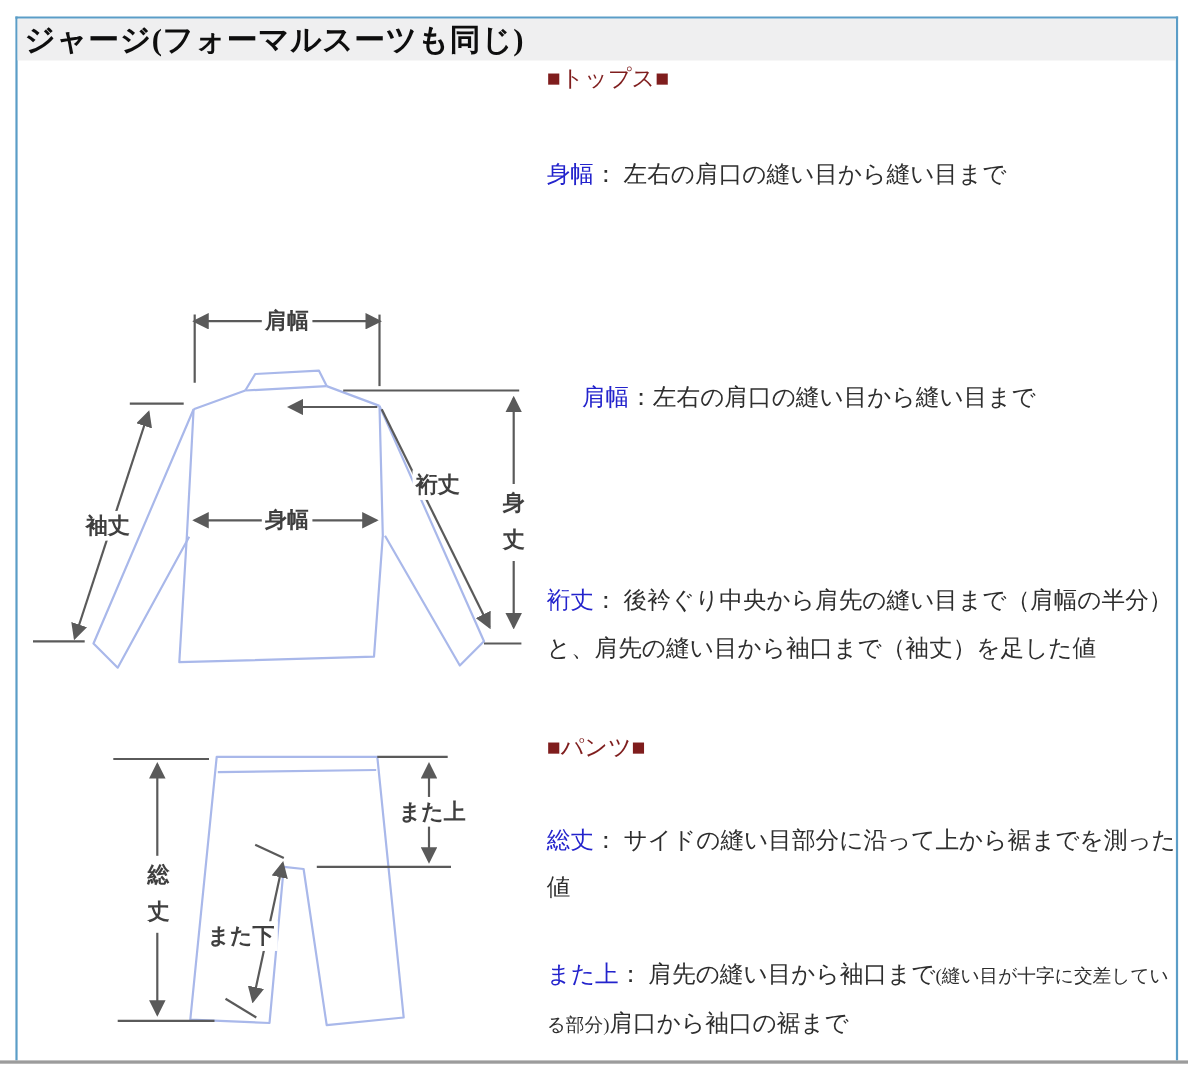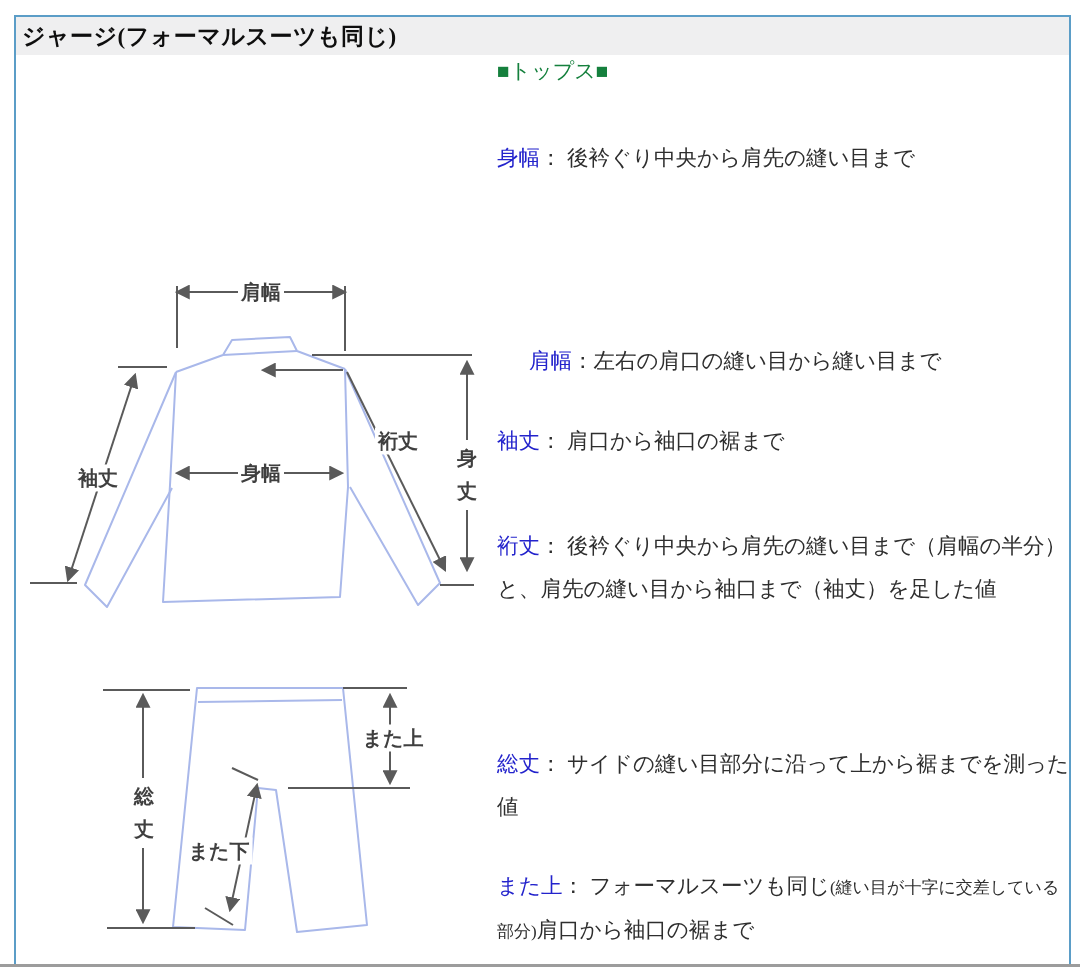--- a/index.html
+++ b/index.html
@@ -10,25 +10,25 @@
   .container {
     position:absolute; left:14px; top:15px; width:1057px; height:949px;
     box-sizing:border-box; background:#ffffff;
     border:2px solid #5b9dc7; border-bottom:none;
   }
   .header-bar {
     position:absolute; left:0; top:0; width:100%; height:38px;
     background:#efeff0; display:flex; align-items:center;
   }
   .doc-title {
-    font-weight:bold; font-size:23px; color:#0e0e0e; padding-left:6px;
+    font-weight:bold; font-size:28px; color:#0e0e0e; padding-left:6px;
     letter-spacing:0.5px; white-space:nowrap;
   }
   .right-col-block { position:absolute; left:481px; width:572px; }
-  .sec-header { color:#15803d; font-size:21px; line-height:26px; }
+  .sec-header { color:#7f1d1d; font-size:21px; line-height:26px; }
   .def { font-size:21.5px; line-height:43px; color:#2e2e2e; }
   .term { color:#2323cc; }
   .small-note { font-size:17px; }
   svg.overlay { position:absolute; left:0; top:0; z-index:1; }
   .garment { stroke:#a9b8ea; stroke-width:2; fill:none; stroke-linejoin:round; }
   .arrow { stroke:#5a5a5a; stroke-width:2; fill:none; }
   .dlabel {
     position:absolute; transform:translate(-50%,-50%); z-index:2;
     font-family:"Liberation Sans","DejaVu Sans",sans-serif;
     font-weight:bold; font-size:20px; color:#3f3f3f;
@@ -108,40 +108,38 @@
   <div class="dlabel" style="left:82px;  top:461px;">袖丈</div>
   <div class="dlabel" style="left:382px; top:424px;">裄丈</div>
   <div class="dlabel vlabel" style="left:451px; top:458px;">身丈</div>
   <div class="dlabel vlabel" style="left:128px; top:796px;">総丈</div>
   <div class="dlabel" style="left:377px; top:721px;">また上</div>
   <div class="dlabel" style="left:203px; top:834px;">また下</div>
 
   <div class="right-col-block sec-header" style="top:41px;">■トップス■</div>
 
   <div class="right-col-block def" style="top:120px;">
-    <span class="term">身幅</span><span>： 後衿ぐり中央から肩先の縫い目まで</span>
+    <span class="term">身幅</span><span>： 左右の肩口の縫い目から縫い目まで</span>
   </div>
 
 
   <div class="right-col-block def" style="top:323px;margin-left:32px;">
     <span class="term">肩幅</span><span>：左右の肩口の縫い目から縫い目まで</span>
   </div>
 
-  <div class="right-col-block def" style="top:403px;">
-    <span class="term">袖丈</span><span>： 肩口から袖口の裾まで</span>
-  </div>
 
   <div class="right-col-block def" style="top:508px;">
     <span class="term">裄丈</span><span>： 後衿ぐり中央から肩先の縫い目まで（肩幅の半分）と、肩先の縫い目から袖口まで（袖丈）を足した値</span>
   </div>
 
+  <div class="right-col-block sec-header" style="top:649px;">■パンツ■</div>
 
   <div class="right-col-block def" style="top:726px;">
     <span class="term">総丈</span><span>： サイドの縫い目部分に沿って上から裾までを測った値</span>
   </div>
 
   <div class="right-col-block def" style="top:848px;">
-    <span class="term">また上</span><span>： フォーマルスーツも同じ</span><span class="small-note">(縫い目が十字に交差している部分)</span><span>肩口から袖口の裾まで</span>
+    <span class="term">また上</span><span>： 肩先の縫い目から袖口まで</span><span class="small-note">(縫い目が十字に交差している部分)</span><span>肩口から袖口の裾まで</span>
   </div>
 
 </div>
 
 <div class="bottom-rule"></div>
 
 </body></html>

